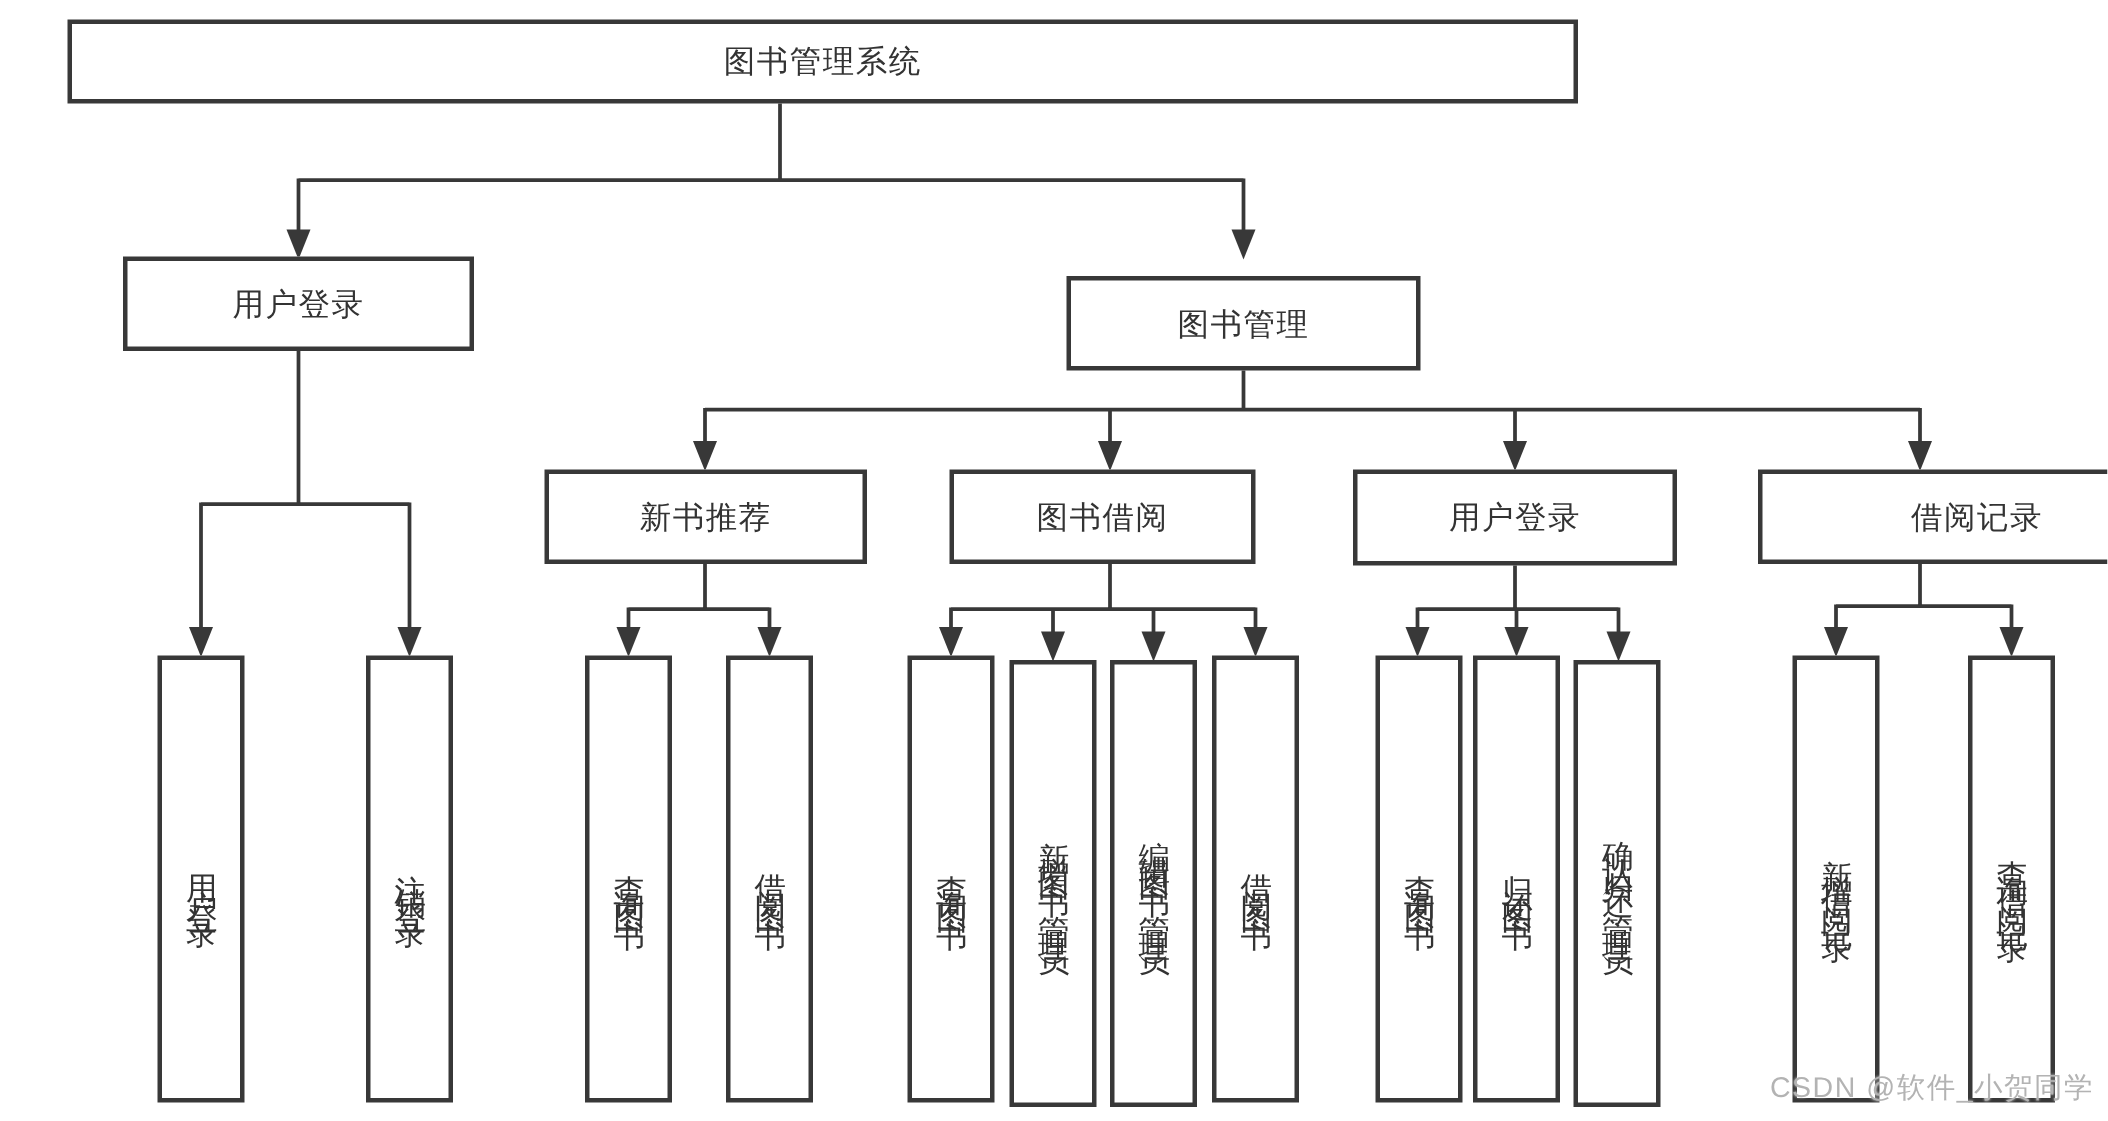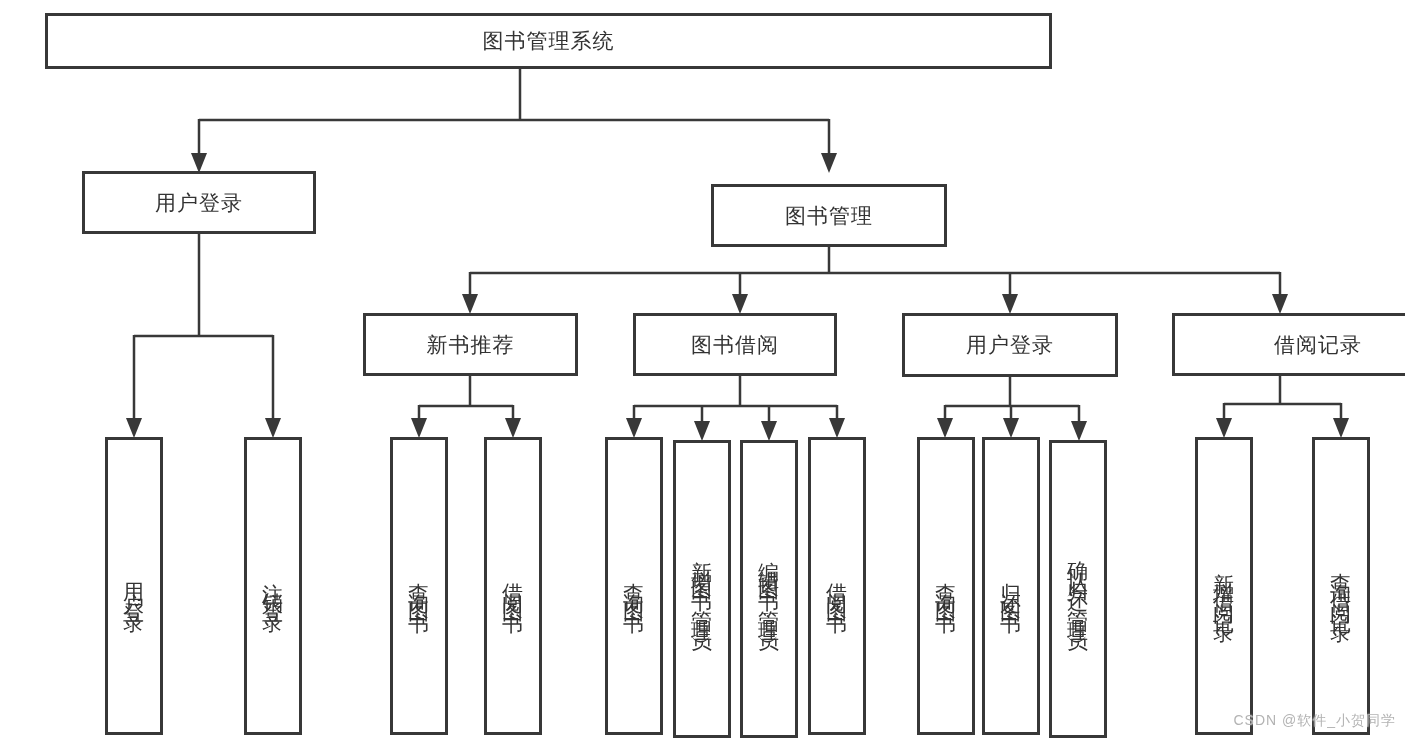--- a/index.html
+++ b/index.html
@@ -55,21 +55,21 @@
     font-size: 21px;
     color: #333333;
     letter-spacing: 10px;
     line-height: 1;
     white-space: nowrap;
   }
   #watermark {
     position: absolute;
     right: 9px;
     top: 712px;
-    font-size: 14px;
+    font-size: 19px;
     color: #b3b3b3;
     letter-spacing: 1px;
     z-index: 5;
     text-shadow: 0 0 2px #ffffff;
   }
 </style>
 </head>
 <body>
 
 <div id="stage">

